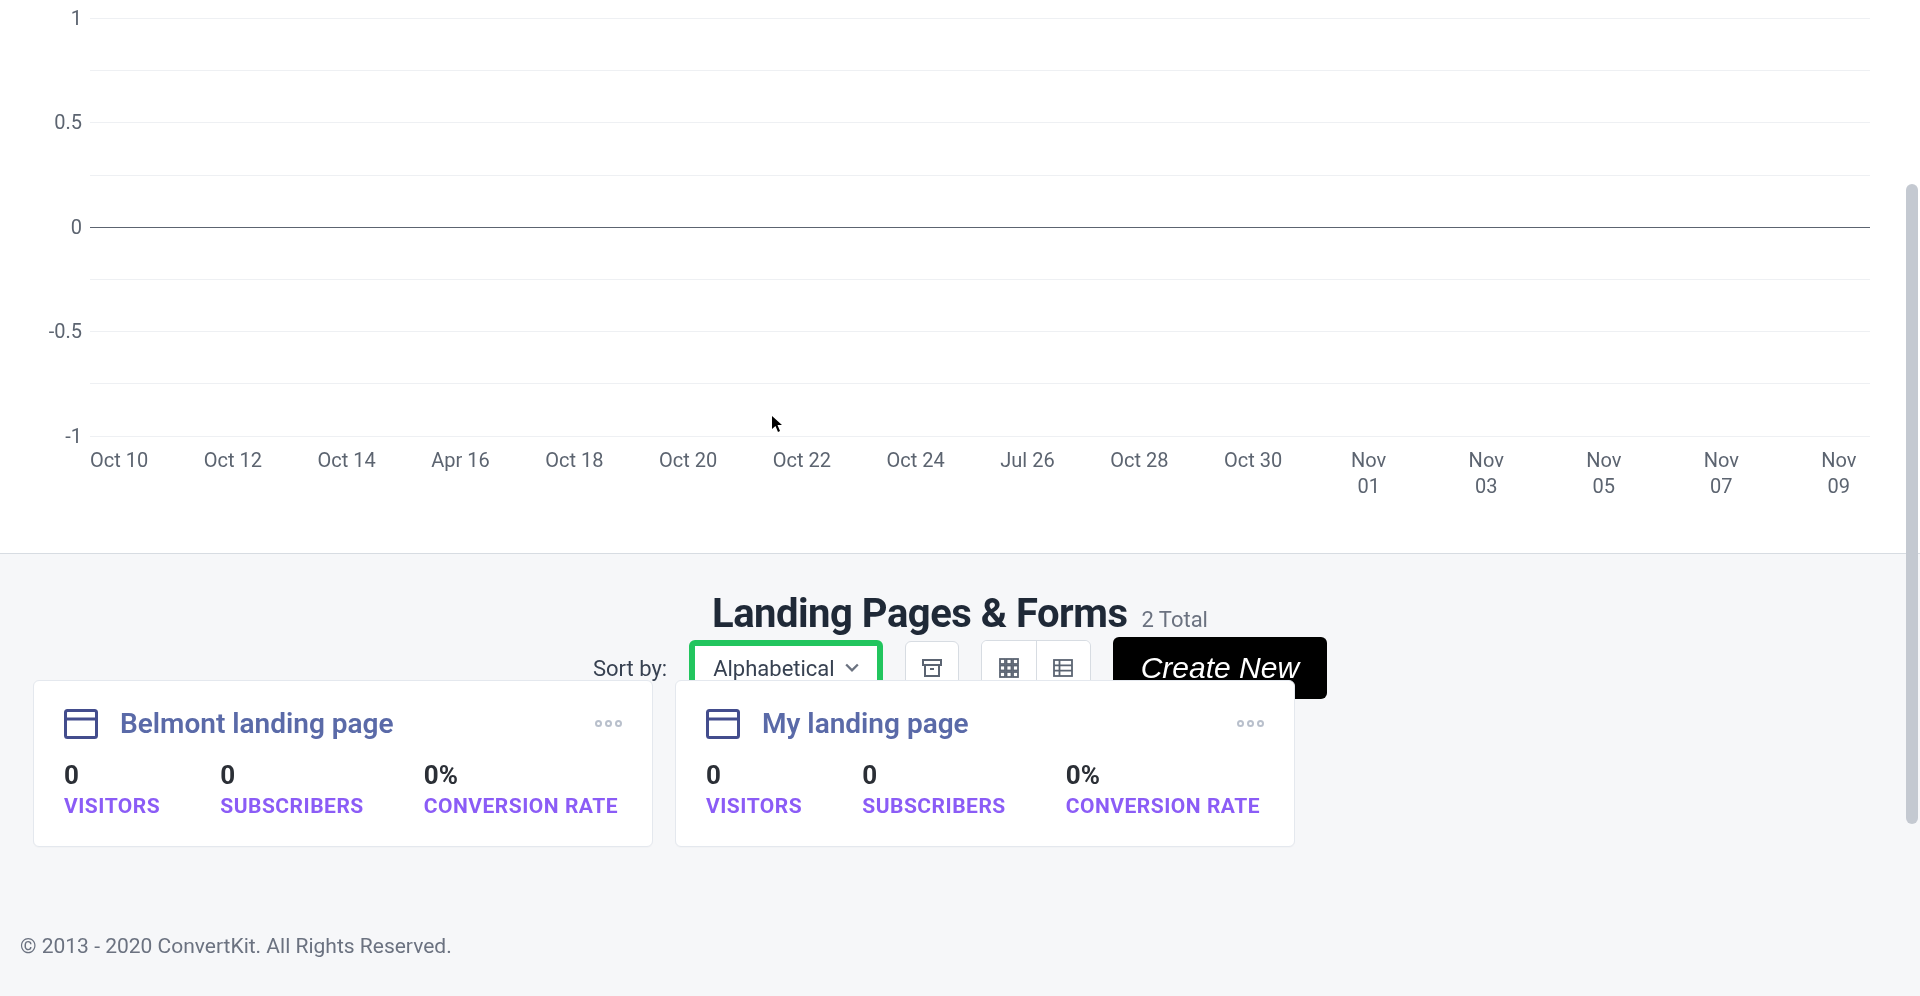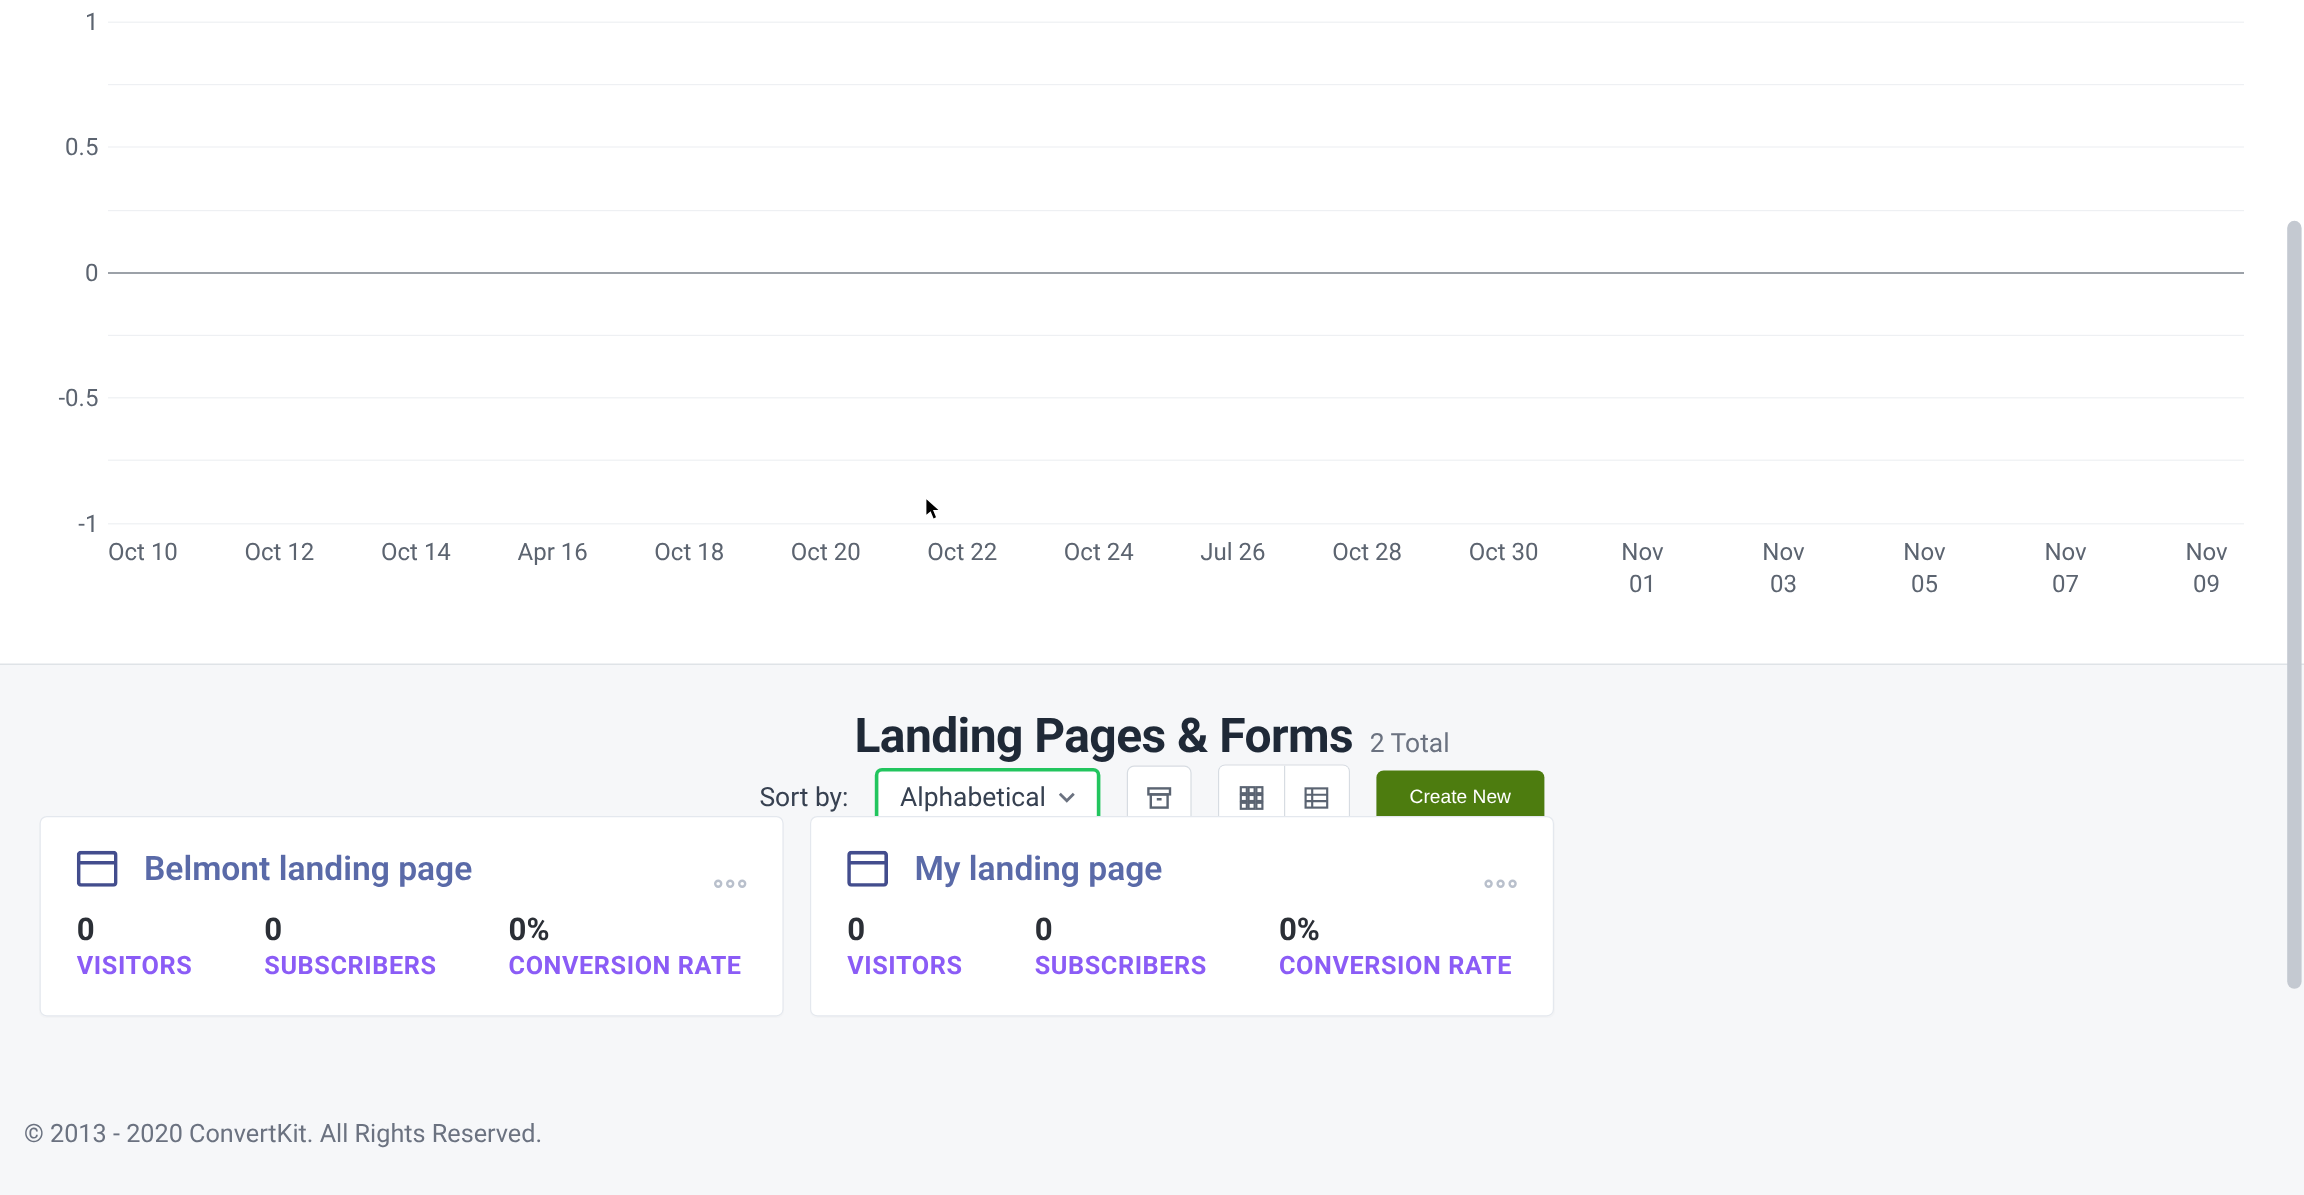--- a/index.html
+++ b/index.html
@@ -45,50 +45,50 @@
     display: flex; align-items: center; justify-content: space-between; flex-direction: column;
   }
   .title-block { display: flex; align-items: baseline; gap: 14px; }
   .section-title { font-size: 40px; font-weight: 700; color: #1f2937; letter-spacing: -0.5px; }
   .section-total { font-size: 22px; color: #6b7280; }
 
   .controls { display: flex; align-items: center; gap: 22px; }
   .sortby-label { font-size: 22px; color: #374151; }
   .select {
     display: flex; align-items: center; gap: 10px;
-    border: 3px solid #22c55e; background: #fff; color: #374151;
+    border: 6px solid #22c55e; background: #fff; color: #374151;
     border-radius: 6px; padding: 10px 18px; font-size: 22px; cursor: pointer;
   }
   .chevron-down { width: 14px; height: 14px; }
   .icon-btn {
     display: inline-flex; align-items: center; justify-content: center;
     width: 54px; height: 54px; border: 1px solid #d7dce2; background: #fff;
     border-radius: 6px; cursor: pointer; color: #5b6472;
   }
   .seg-group { display: flex; border: 1px solid #d7dce2; border-radius: 6px; overflow: hidden; }
   .seg-btn {
     display: inline-flex; align-items: center; justify-content: center;
     width: 54px; height: 54px; background: #fff; cursor: pointer; color: #5b6472;
   }
   .seg-btn + .seg-btn { border-left: 1px solid #d7dce2; }
   .primary-btn {
-    background: #4d7c0f; color: #fff; border: none; border-radius: 6px;
-    padding: 14px 28px; font-size: 16px; font-weight: 500; cursor: pointer;
+    background: #000000; color: #fff; border: none; border-radius: 6px;
+    padding: 14px 28px; font-size: 30px; font-weight: 500; cursor: pointer; font-style: italic;
   }
 
   
   .cards {
     position: absolute; left: 33px; right: 33px; top: 680px;
     display: flex; gap: 22px;
   }
   .card {
     width: 620px; background: #fff; border: 1px solid #e4e8ee; border-radius: 6px;
     padding: 26px 30px 28px 30px; box-shadow: 0 1px 1px rgba(0,0,0,0.02);
   }
-  .card-header { display: flex; align-items: flex-end; justify-content: space-between; margin-bottom: 20px; }
+  .card-header { display: flex; align-items: center; justify-content: space-between; margin-bottom: 20px; }
   .card-left { display: flex; align-items: center; gap: 22px; }
   .card-icon { color: #434d8d; }
   .card-title { font-size: 28px; font-weight: 600; color: #5a6aa8; cursor: pointer; }
   .dots { color: #b9c0cc; cursor: pointer; display: inline-flex; gap: 3px; }
   .dots span { width: 7px; height: 7px; border: 2px solid #b9c0cc; border-radius: 50%; }
   .card-stats { display: flex; gap: 60px; margin-top: 6px; }
   .stat-num { font-size: 26px; font-weight: 700; color: #2b2f36; }
   .stat-label { font-size: 21px; font-weight: 700; letter-spacing: 0.5px; color: #8b5cf6; margin-top: 4px; }
 
   

